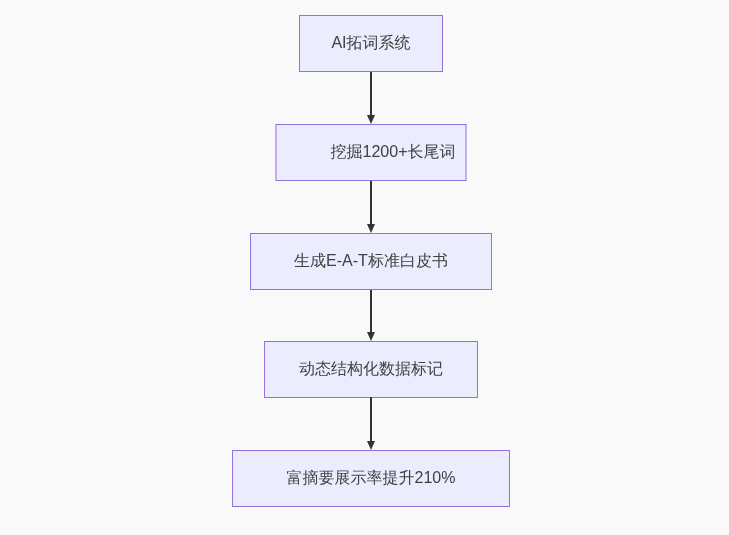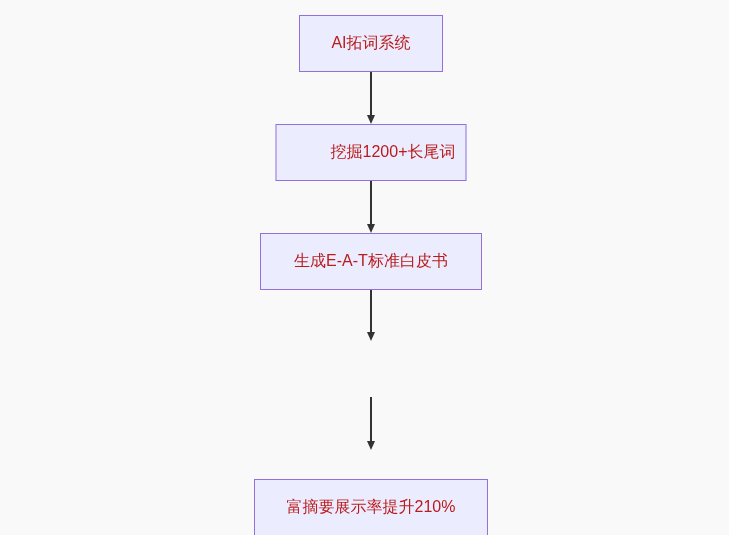--- a/index.html
+++ b/index.html
@@ -16,33 +16,33 @@
     overflow: hidden;
   }
   .node {
     position: absolute;
     left: 371px;
     transform: translateX(-50%);
     height: 57px;
     box-sizing: border-box;
     background: #ECECFF;
     border: 1px solid #9370DB;
-    color: #b91c1c;
+    color: #404040;
     font-size: 16px;
     display: flex;
     align-items: center;
     justify-content: center;
     white-space: nowrap;
     text-align: center;
   }
   .node.n1 { top: 15px;  width: 144px; }
   .node.n2 { top: 124px; width: 191px; padding-left: 44px; }
-  .node.n3 { top: 233px; width: 222px; }
+  .node.n3 { top: 233px; width: 242px; }
   .node.n4 { top: 341px; width: 214px; }
-  .node.n5 { top: 450px; width: 234px; margin-top: 29px; }
+  .node.n5 { top: 450px; width: 278px; }
 
   .edge {
     position: absolute;
     left: 371px;
     transform: translateX(-50%);
     width: 14px;
     display: flex;
     flex-direction: column;
     align-items: center;
   }
@@ -88,20 +88,23 @@
 
   <div class="node n3">
     <span>生成E-A-T标准白皮书</span>
   </div>
 
   <div class="edge e3">
     <div class="line"></div>
     <div class="arrowhead"></div>
   </div>
 
+  <div class="node n4">
+    <span>动态结构化数据标记</span>
+  </div>
 
   <div class="edge e4">
     <div class="line"></div>
     <div class="arrowhead"></div>
   </div>
 
   <div class="node n5">
     <span>富摘要展示率提升210%</span>
   </div>
 

